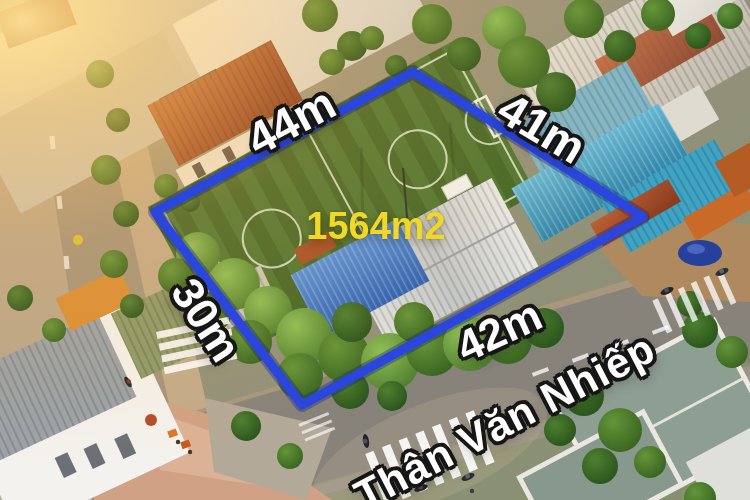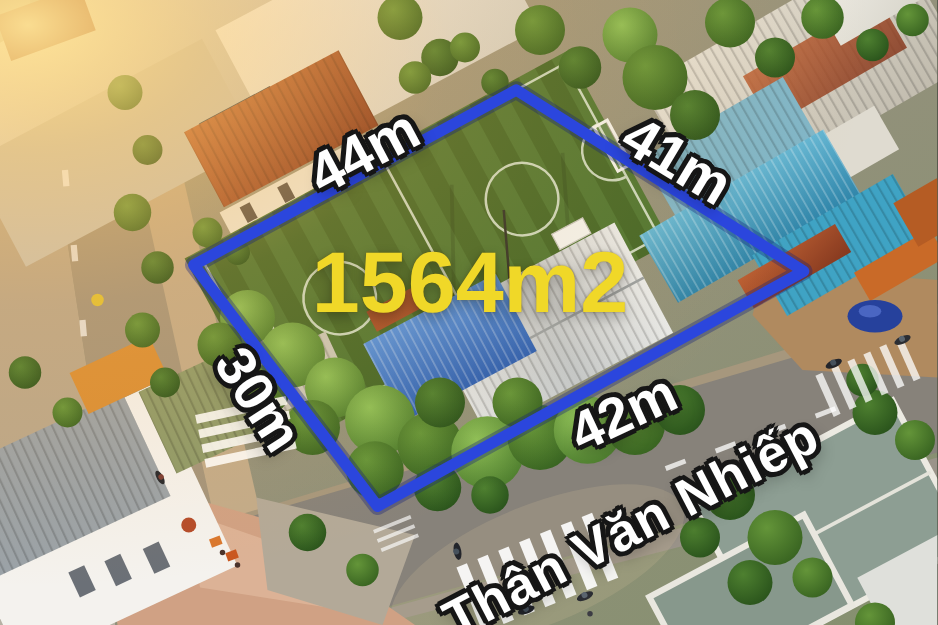--- a/index.html
+++ b/index.html
@@ -17,21 +17,21 @@
     user-select:none;
   }
   .dim{
     font-size:46px;
     text-shadow:
       -3px -3px 0 #161616, -3px 3px 0 #161616, 3px -3px 0 #161616, 3px 3px 0 #161616,
       -4px 0 0 #161616, 4px 0 0 #161616, 0 -4px 0 #161616, 0 4px 0 #161616,
       0 6px 12px rgba(0,0,0,.35);
   }
   .area{
-    font-size:69px;
+    font-size:38px;
     color:#f0d828;
     text-shadow:0 0 2px rgba(90,70,0,.45), 0 4px 10px rgba(0,0,0,.30);
   }
   .street{
     font-size:42px;
     letter-spacing:1px;
     text-shadow:
       -3px -3px 0 #161616, -3px 3px 0 #161616, 3px -3px 0 #161616, 3px 3px 0 #161616,
       -4px 0 0 #161616, 4px 0 0 #161616, 0 -4px 0 #161616, 0 4px 0 #161616,
       0 6px 12px rgba(0,0,0,.35);

